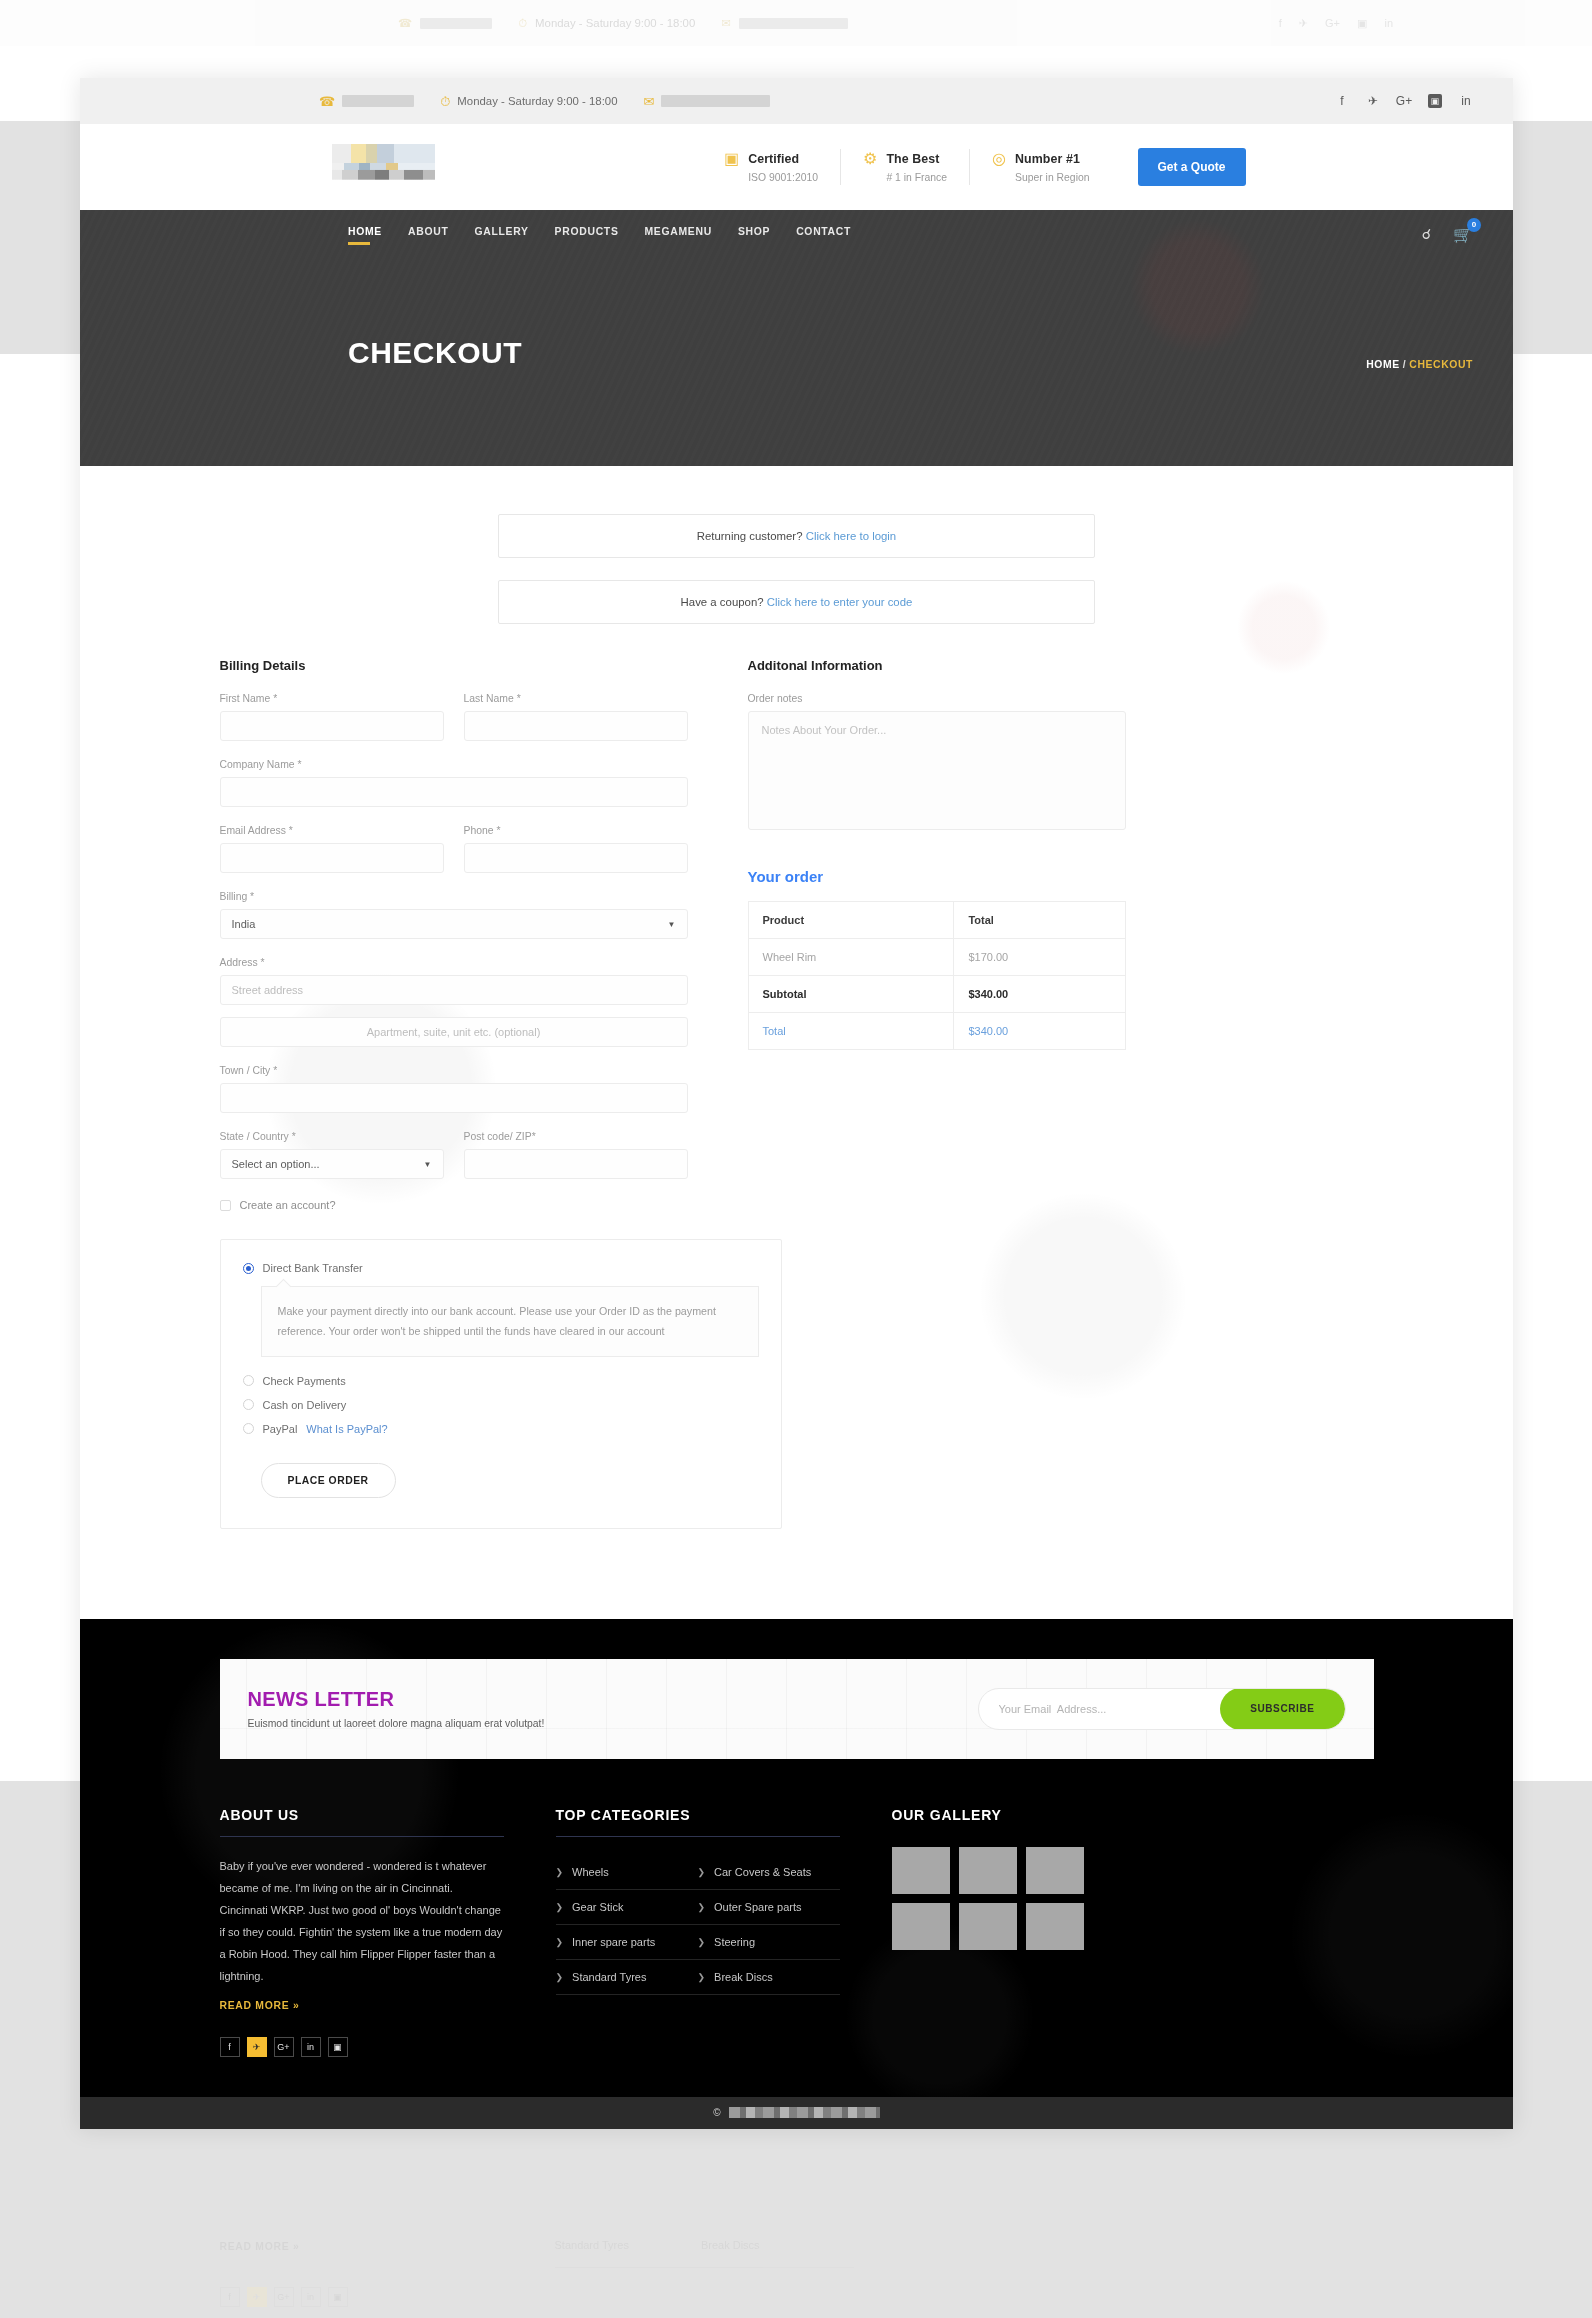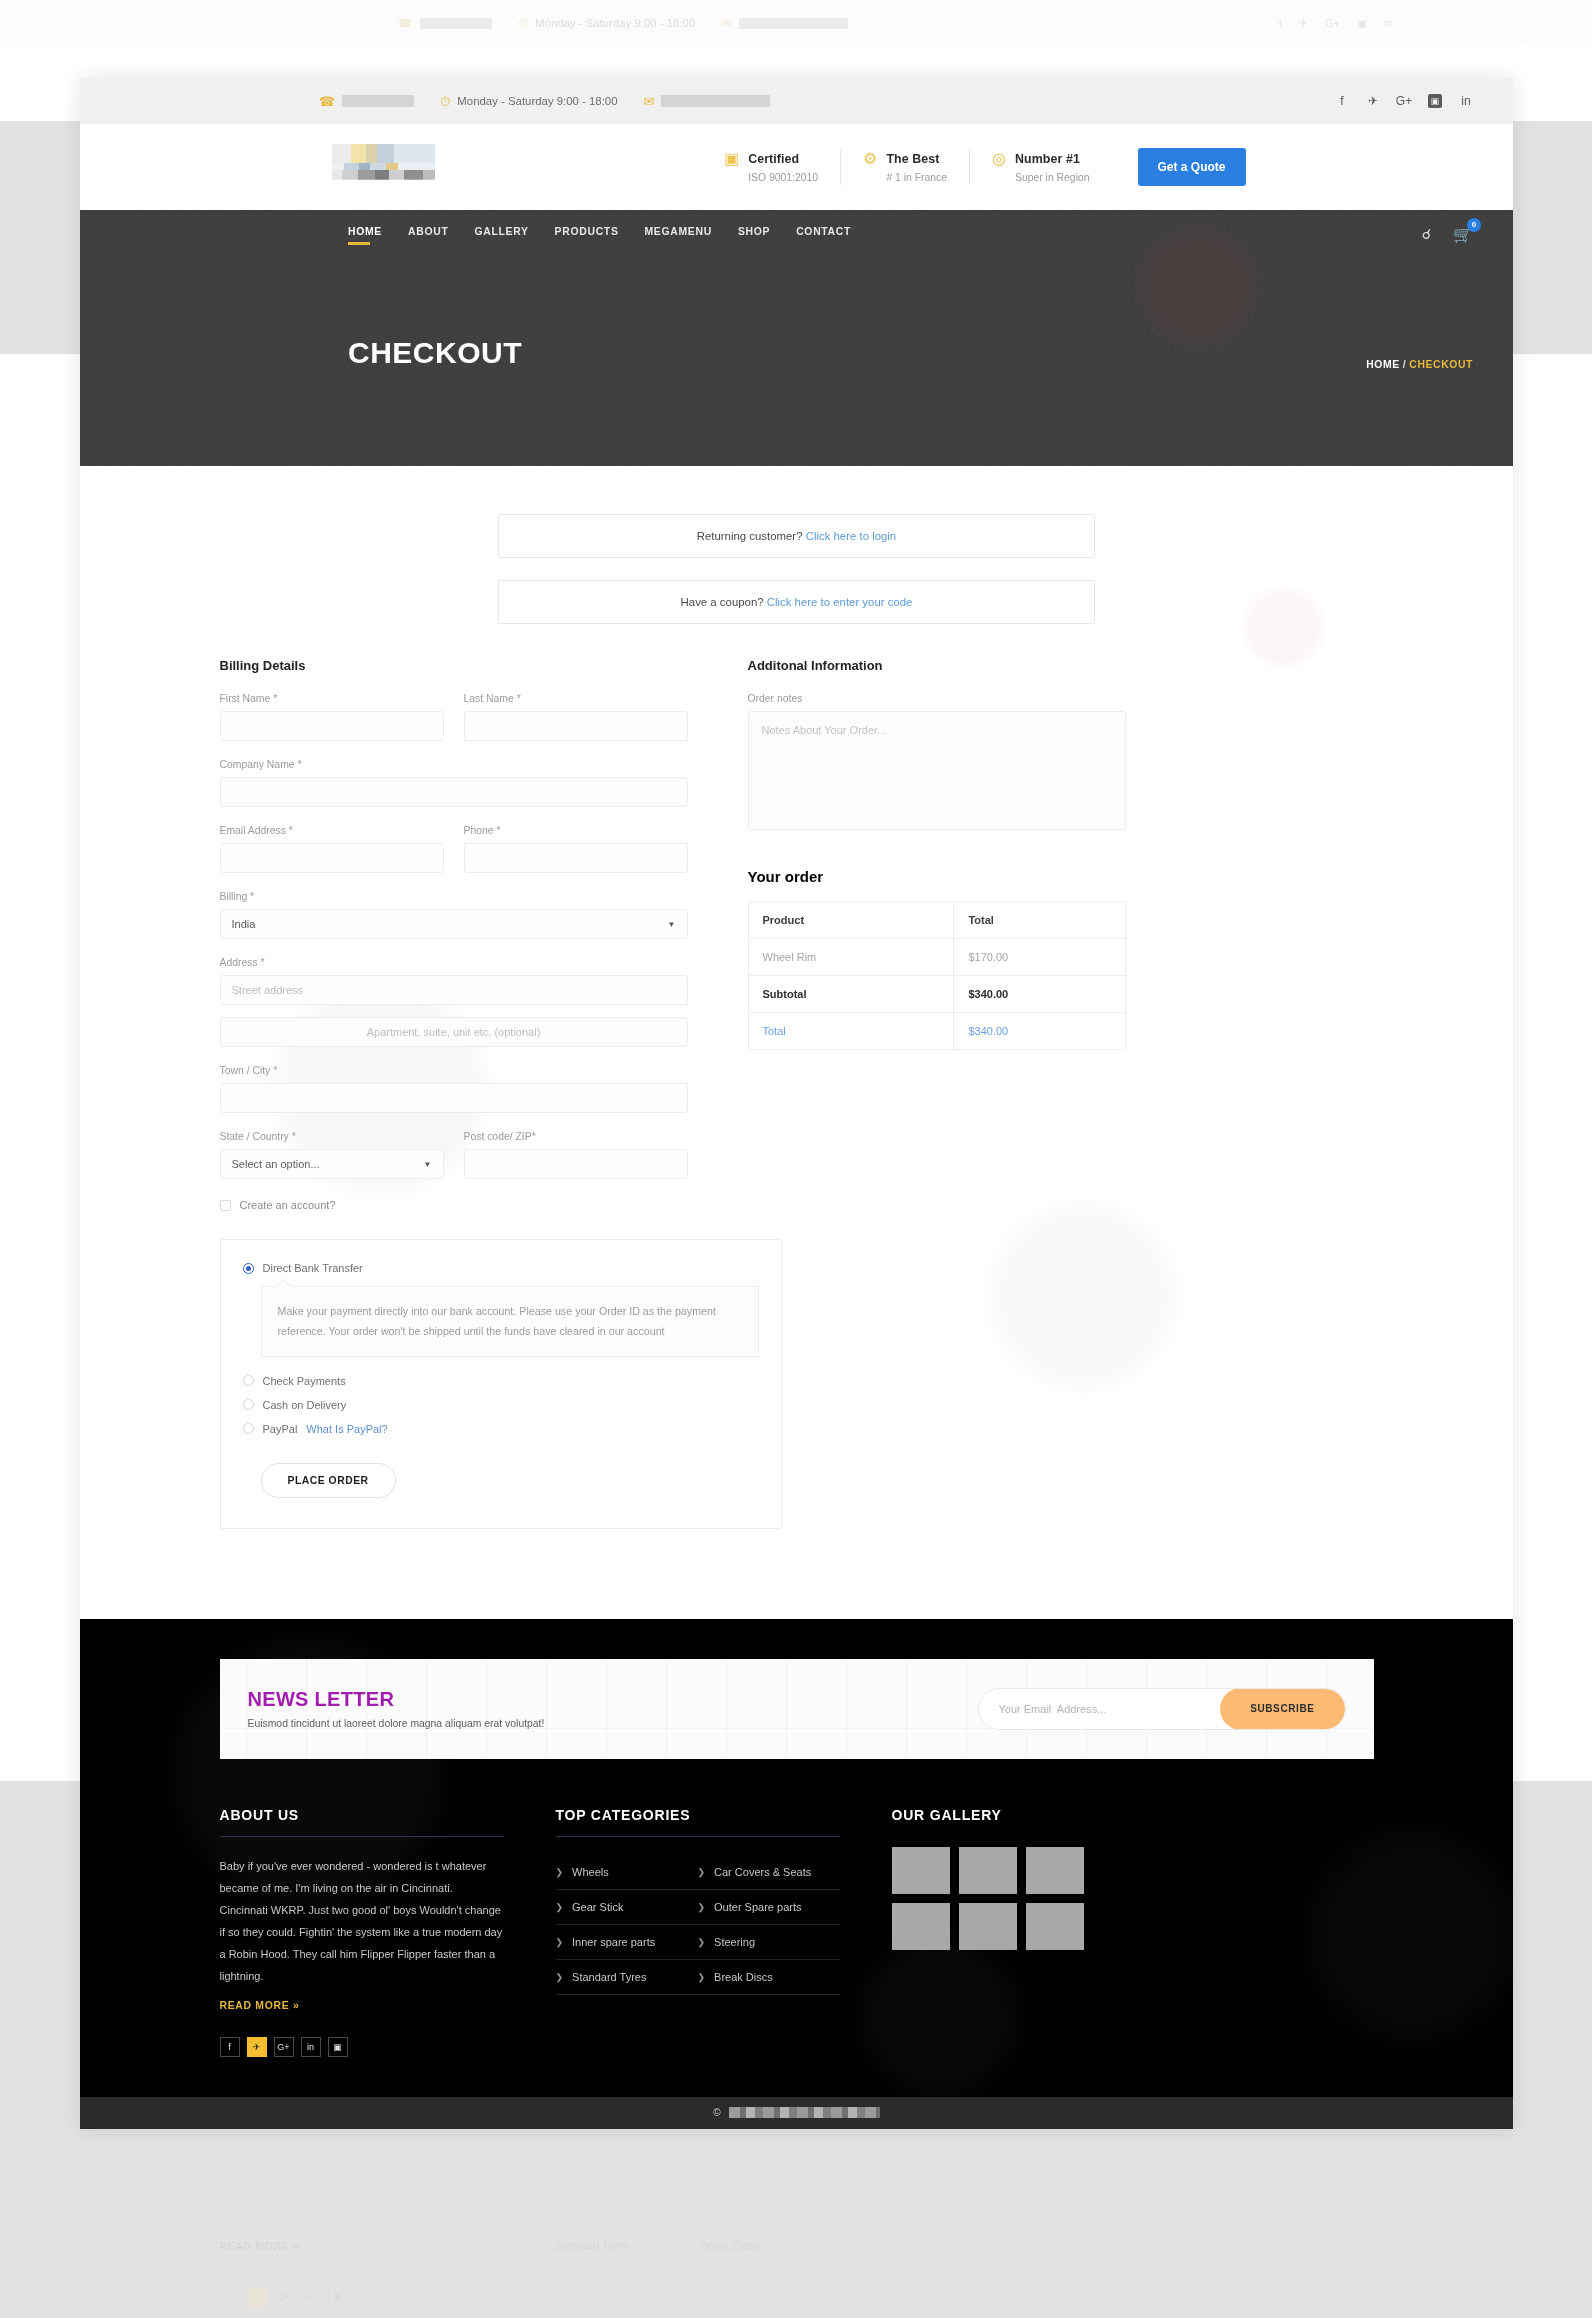--- a/index.html
+++ b/index.html
@@ -238,21 +238,21 @@
 
   .notes-area {
     width: 100%; height: 119px;
     border: 1px solid #ececec; border-radius: 3px;
     background: #fdfdfd; padding: 12px 13px;
     font-size: 11px; color: #6b6b6b; resize: none; outline: none;
     font-family: "Liberation Sans", sans-serif;
   }
   .notes-area::placeholder { color: #c2c2c2; }
 
-  .order-title { font-size: 15px; font-weight: 700; color: #000000; margin: 34px 0 16px 0; }
+  .order-title { font-size: 15px; font-weight: 700; color: #3b82f6; margin: 34px 0 16px 0; }
   .otable { width: 100%; border-collapse: collapse; border: 1px solid #ededed; }
   .otable td, .otable th {
     border: 1px solid #ededed; padding: 12px 14px;
     font-size: 11px; text-align: left;
   }
   .otable th { font-weight: 600; color: #3b3b3b; }
   .otable td.prod { color: #a5a5a5; }
   .otable td.sub { color: #2d2d2d; font-weight: 600; }
   .otable td.tot { color: #6aa0dd; }
   .otable .rcol { text-align: left; }
@@ -291,21 +291,21 @@
     border: 1px solid #e9e9e9; border-radius: 21px; overflow: hidden;
     background: #fff;
   }
   .nl-input {
     flex: 1; border: none; outline: none; background: transparent;
     padding: 0 20px; font-size: 11px; color: #555;
     font-family: "Liberation Sans", sans-serif;
   }
   .nl-input::placeholder { color: #b4b4b4; }
   .nl-btn {
-    background: #fdba74; color: #2c2c2c;
+    background: #84cc16; color: #2c2c2c;
     border: none; height: 42px; padding: 0 30px;
     font-size: 10px; font-weight: 700; letter-spacing: 0.6px;
     border-radius: 21px; cursor: pointer;
     font-family: "Liberation Sans", sans-serif;
   }
 
   .fcols { display: flex; gap: 52px; padding: 48px 0 40px 0; }
   .fcol-about { width: 284px; }
   .fcol-cats { width: 284px; }
   .fcol-gallery { width: 249px; }

